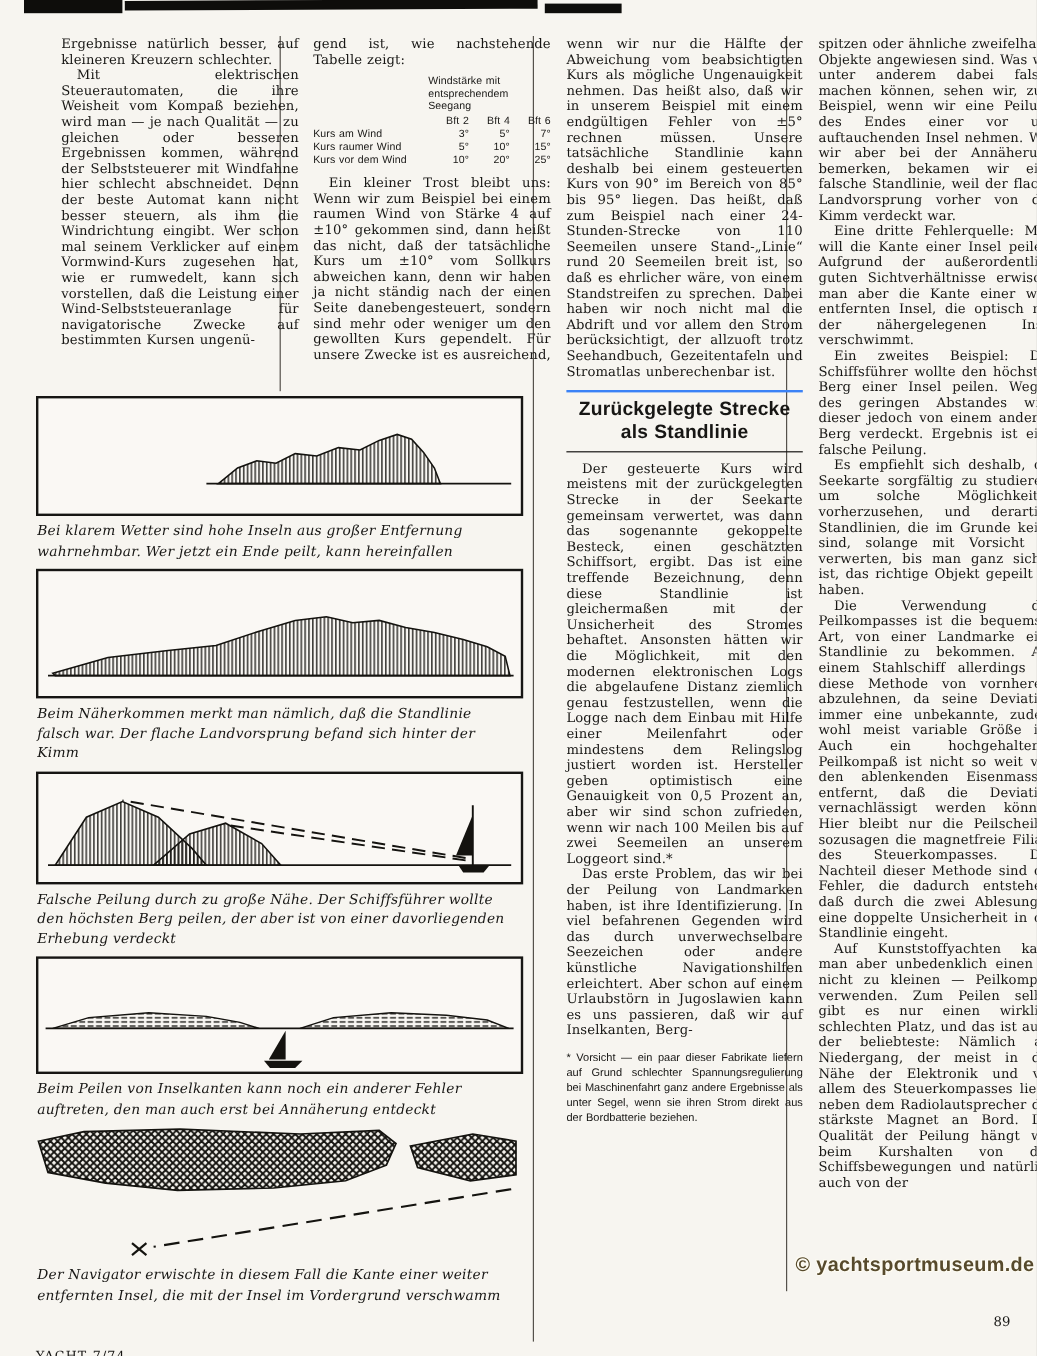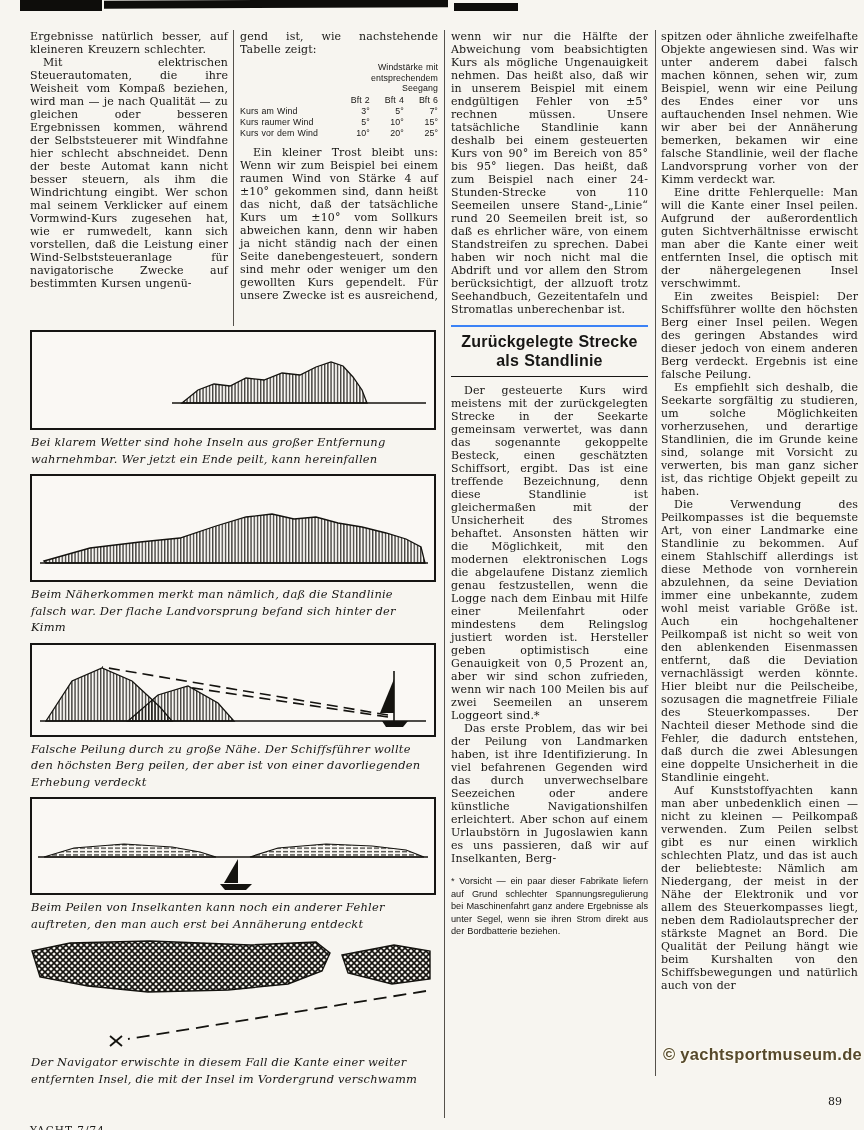--- a/index.html
+++ b/index.html
@@ -4,33 +4,33 @@
 <style>
   html,body{margin:0;padding:0;background:#d8d6d2;}
   #page{position:relative;width:864px;height:1130px;background:#f7f5f0;overflow:hidden;
         font-family:"DejaVu Serif",serif;color:#171614;}
   
   .cropbar{position:absolute;background:#0e0d0b;}
   
   .vrule{position:absolute;width:1px;background:#55514b;}
   
   .col{position:absolute;top:30px;text-align:justify;font-size:11px;line-height:13px;
-       letter-spacing:0.1px;word-spacing:0.5px;}
+       letter-spacing:0.1px;word-spacing:0.5px;margin-left:21px;}
   .col p{margin:0;text-indent:13px;}
   .col p.noindent{text-indent:0;}
   
   .subhead{font-family:"Liberation Sans",sans-serif;font-weight:bold;font-size:16px;
            line-height:19px;text-align:center;border-top:2px solid #3b82f6;
            border-bottom:1.5px solid #171614;padding:5px 0 6px;margin:9px 0 7px;
            letter-spacing:0.2px;text-indent:0;}
   
   .wtable{font-family:"Liberation Sans",sans-serif;font-size:8.8px;line-height:11px;
           margin:6px 0 7px 0;width:100%;border-collapse:collapse;}
   .wtable td{padding:0;vertical-align:bottom;}
-  .wtable .ttl{text-align:right;line-height:10.5px;padding-bottom:1px;}
+  .wtable .ttl{text-align:left;line-height:10.5px;padding-bottom:1px;}
   .wtable .lab{text-align:left;white-space:nowrap;}
   .wtable .v{text-align:right;width:32px;white-space:nowrap;}
   .wtable .bft{text-align:right;width:32px;}
   
   #figures{position:absolute;left:30px;top:330px;width:406px;}
   .figbox{border:2px solid #161513;background:#faf8f4;display:block;}
   .cap{font-style:italic;font-size:11.5px;line-height:16.5px;text-align:left;
        width:396px;margin:4px 4px 7px 1px;letter-spacing:0.2px;}
   
   #footer-left{position:absolute;left:30px;top:1112px;font-size:10.5px;letter-spacing:1px;margin-top:12px;}

